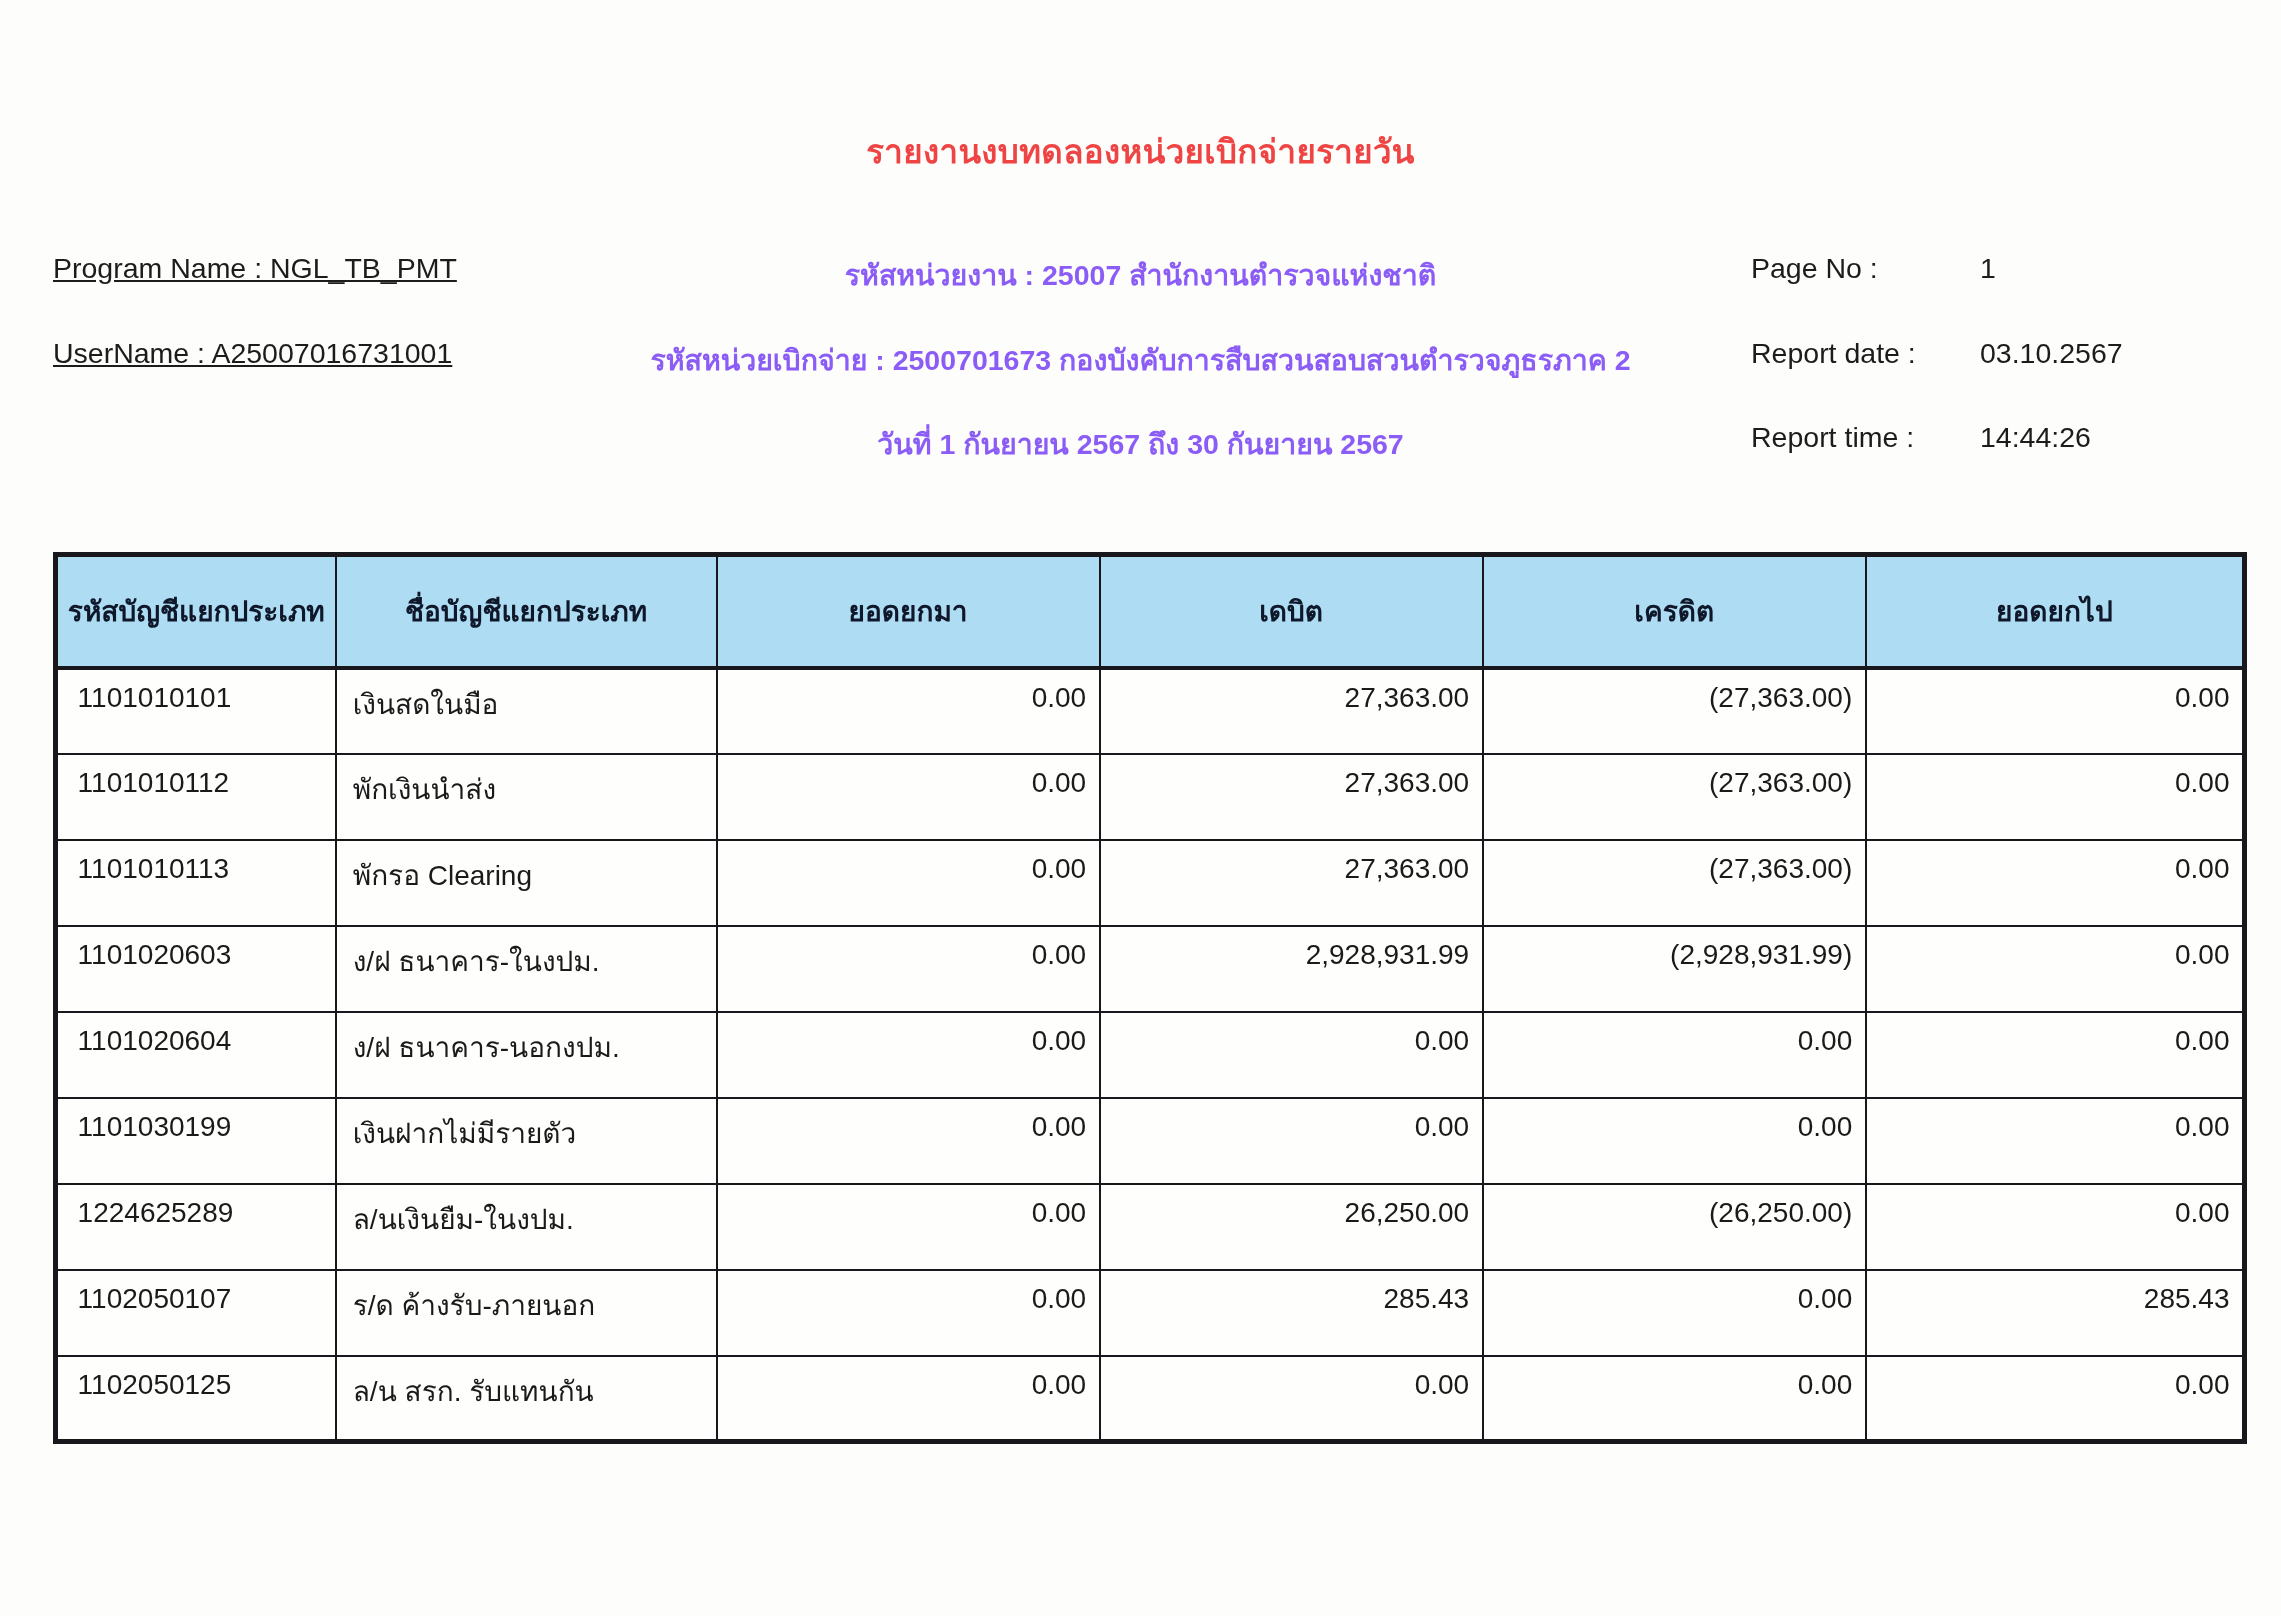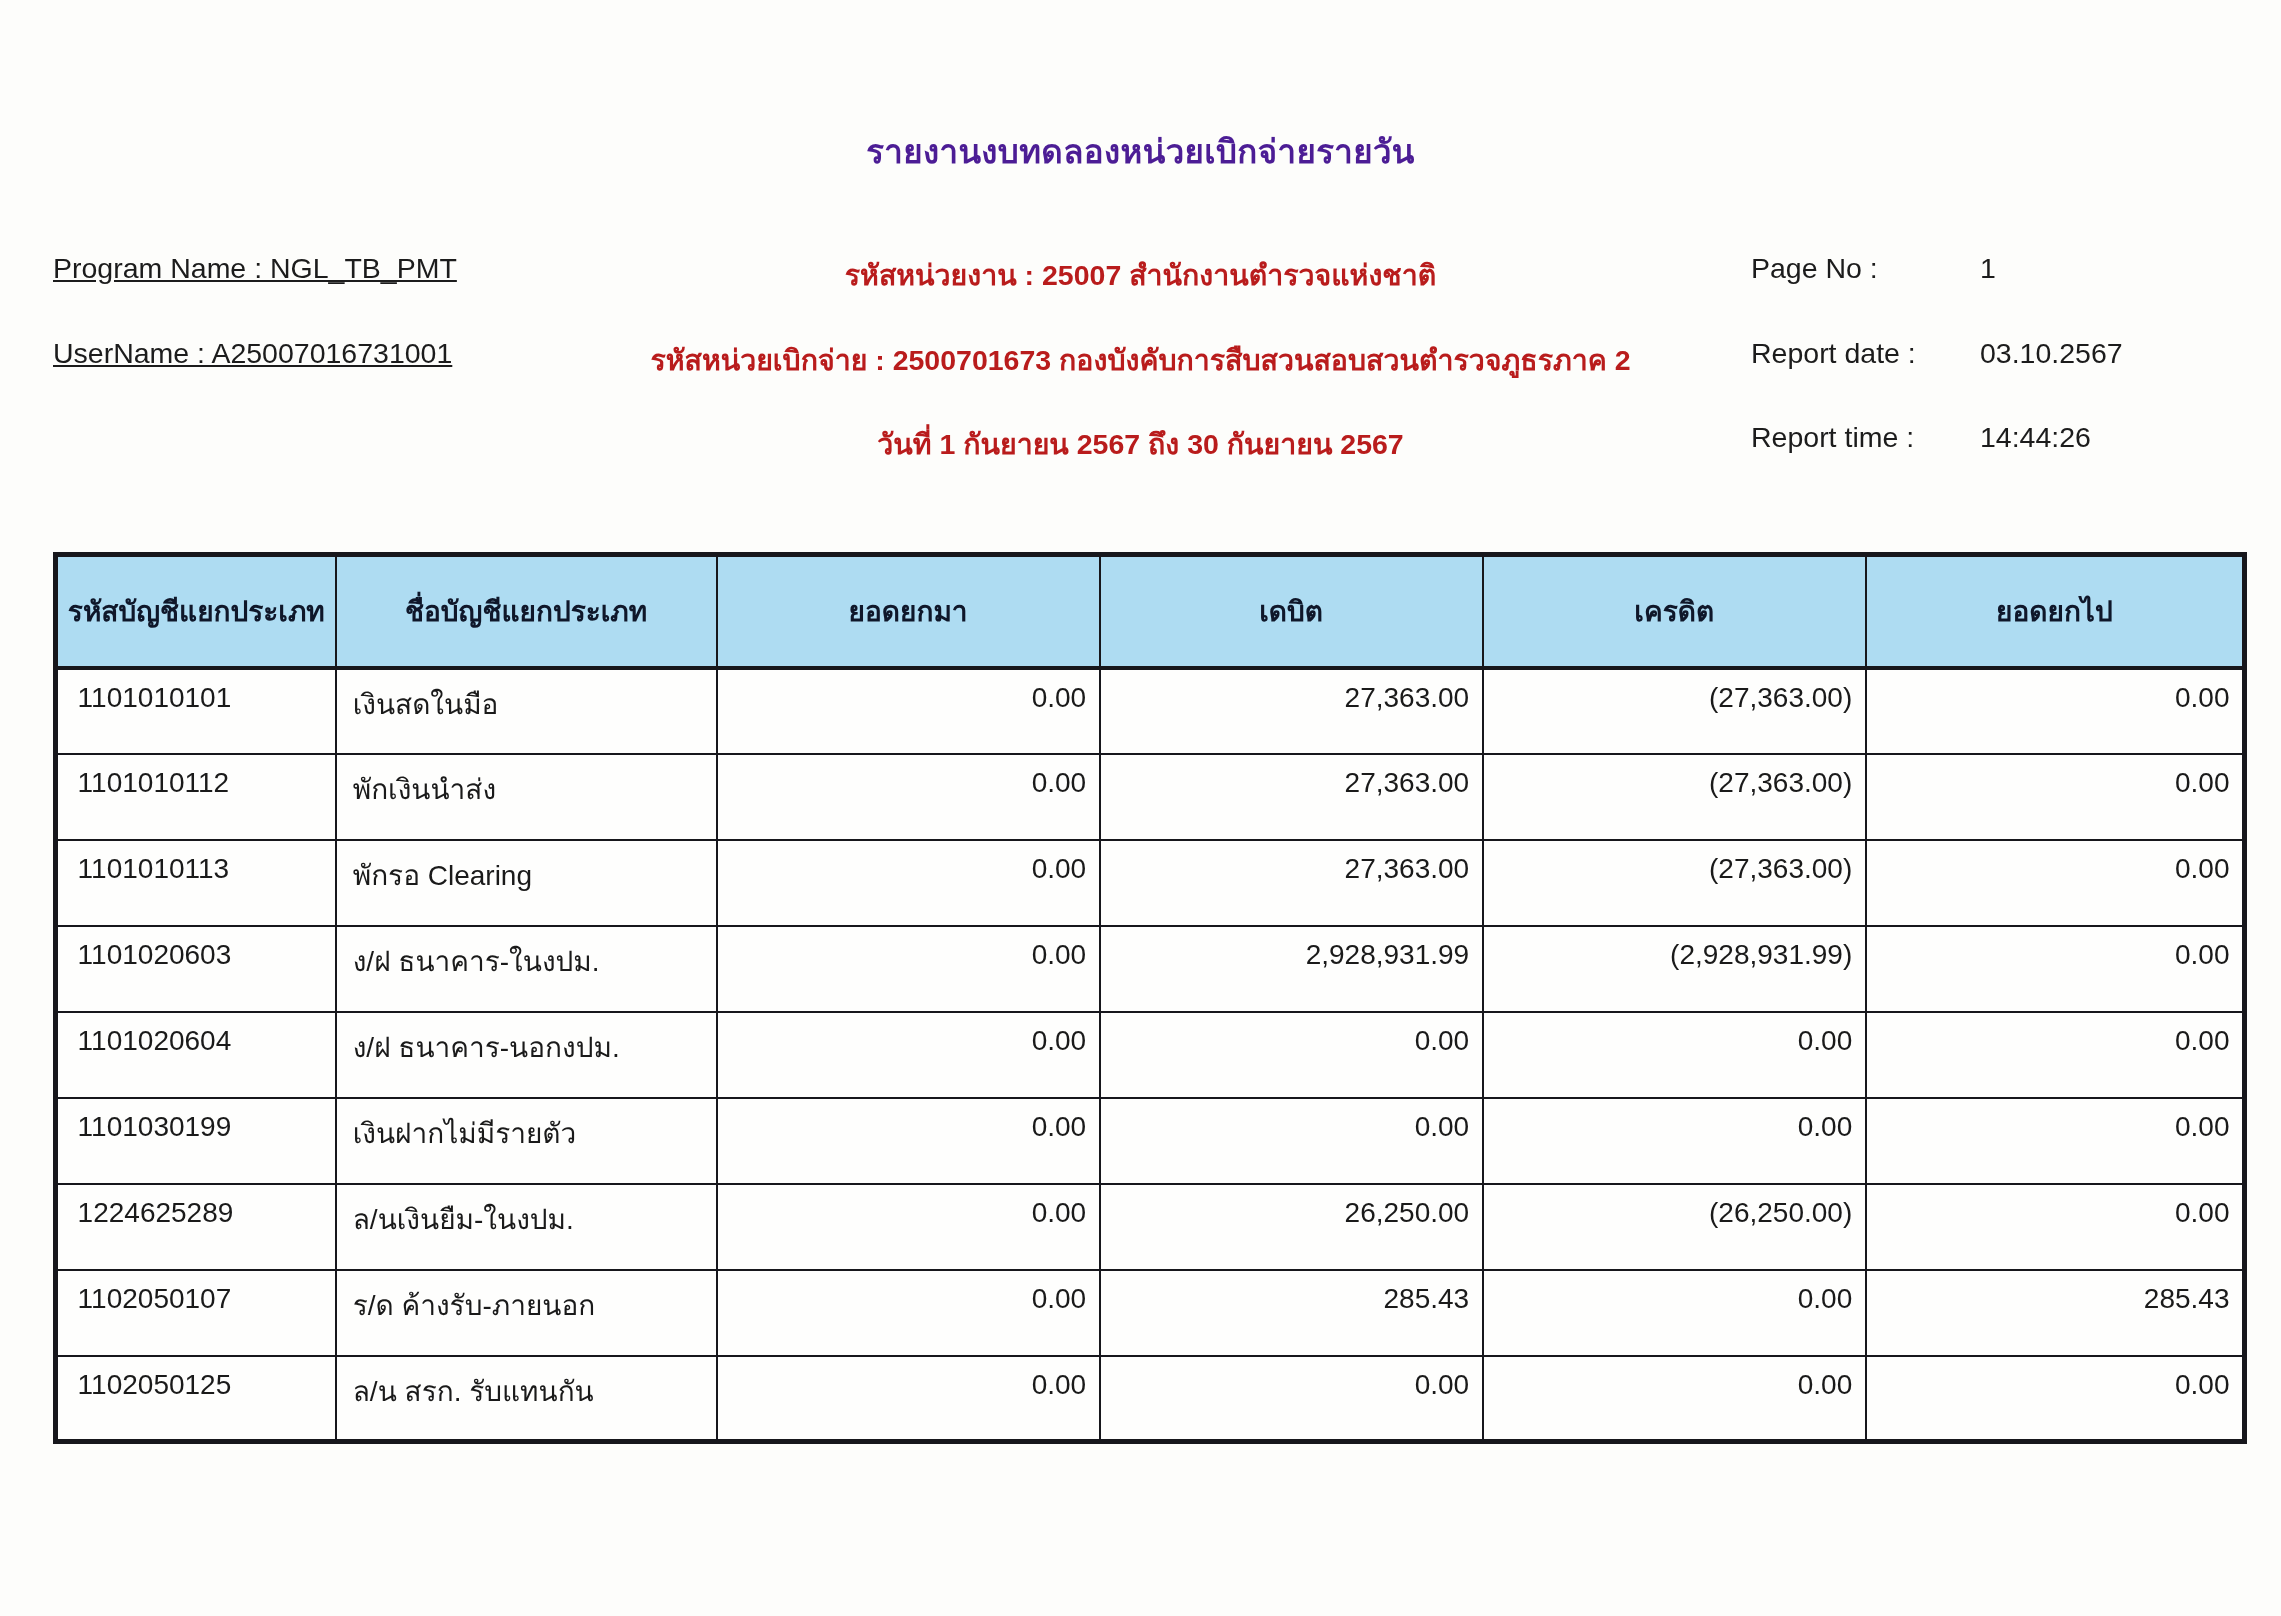--- a/index.html
+++ b/index.html
@@ -21,28 +21,28 @@
 
   
   .report-title {
     position: absolute;
     top: 125px;
     left: 0;
     width: 2281px;
     text-align: center;
     font-size: 33px;
     font-weight: bold;
-    color: #4c1d95;
+    color: #ef4444;
     letter-spacing: 0.4px;
   }
 
   .hdr-line { position: absolute; font-size: 28.5px; white-space: nowrap; }
 
   .hdr-left   { left: 53px; text-decoration: underline; }
-  .hdr-center { left: 0; width: 2281px; text-align: center; font-weight: bold; color: #b91c1c; }
+  .hdr-center { left: 0; width: 2281px; text-align: center; font-weight: bold; color: #8b5cf6; }
   .hdr-right-label { left: 1751px; }
   .hdr-right-value { left: 1980px; }
 
   .row-1 { top: 252px; }
   .row-2 { top: 337px; }
   .row-3 { top: 421px; }
 
   
   .tbl-wrap {
     position: absolute;

